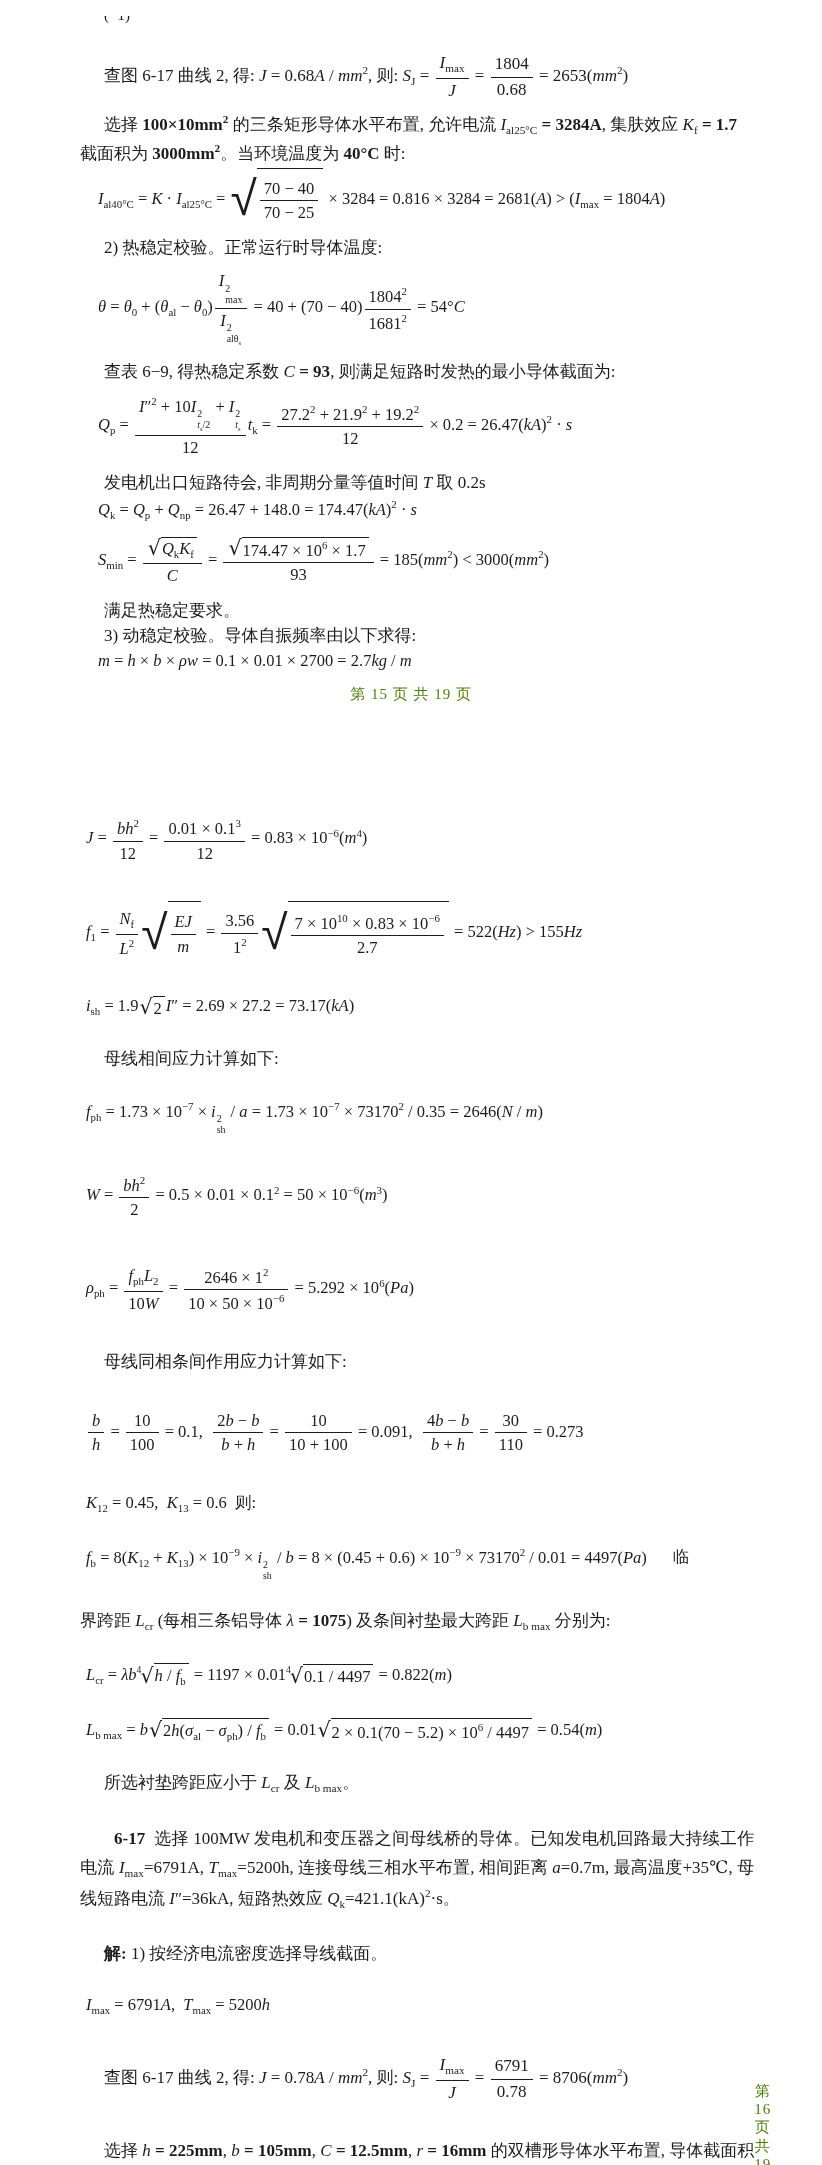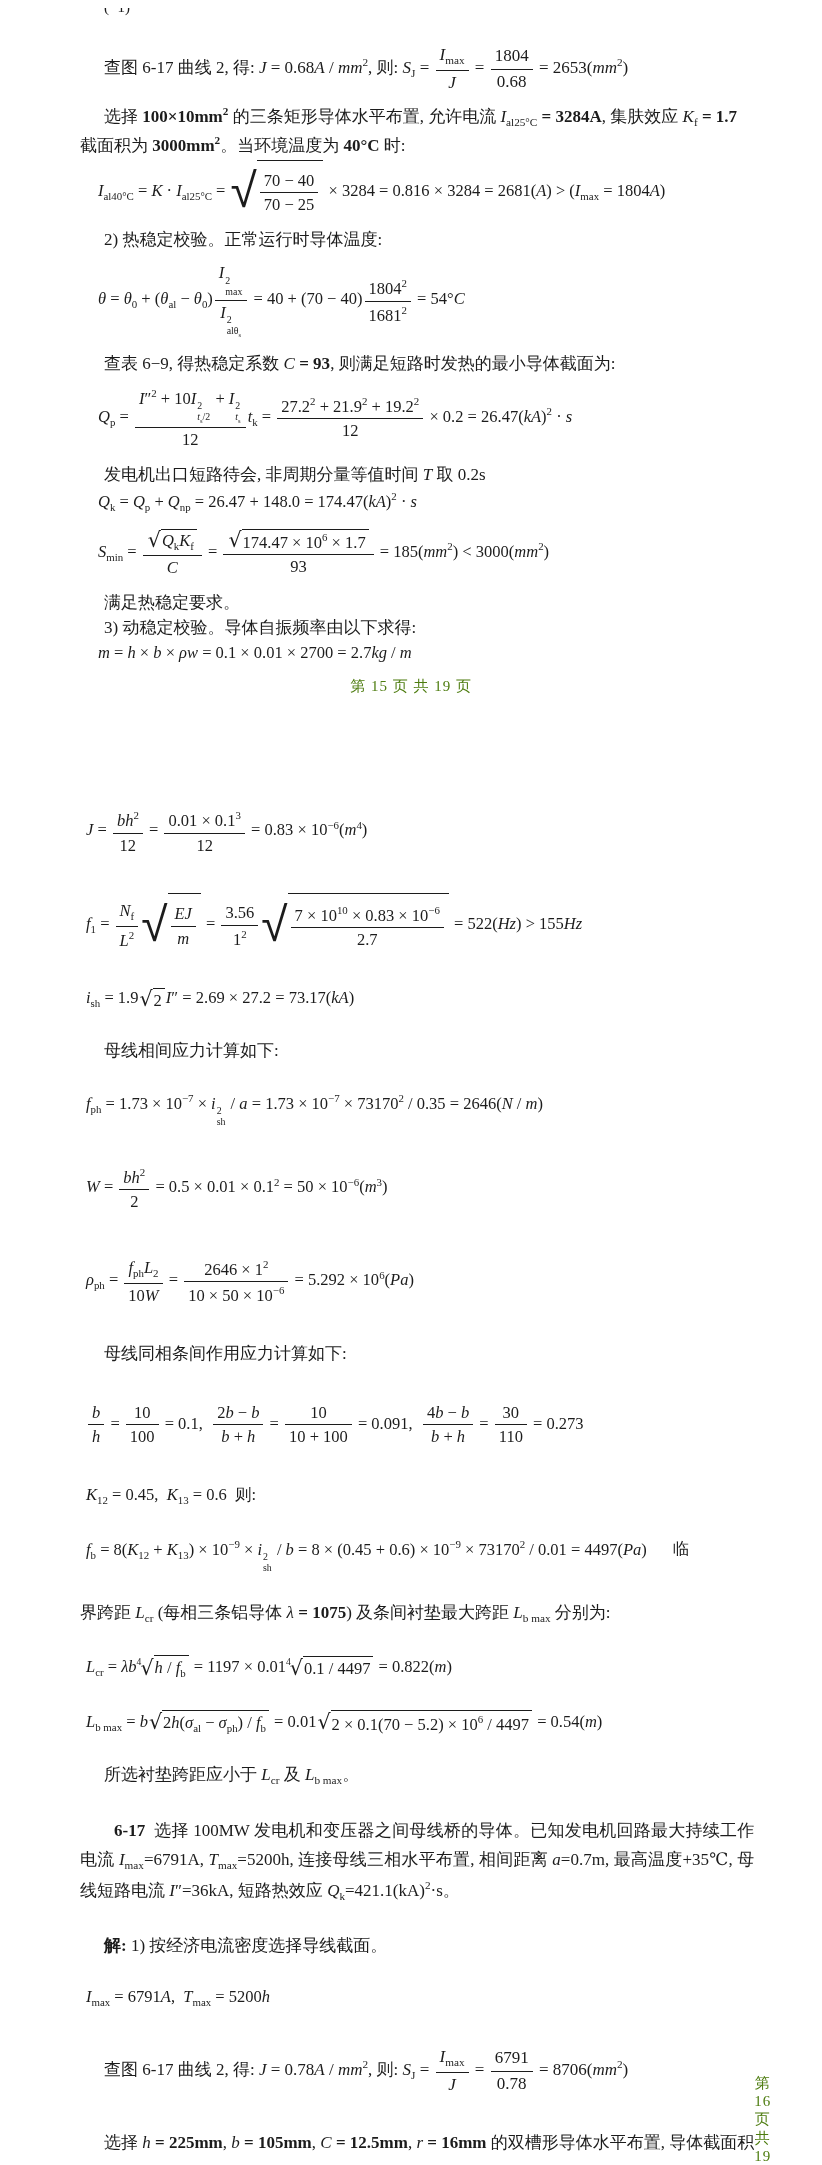--- a/index.html
+++ b/index.html
@@ -2,21 +2,21 @@
 <html><head>
 <meta charset="utf-8">
 <style>
   html,body{margin:0;padding:0;}
   body{
     width:822px;height:2165px;background:#ffffff;color:#1c1c1c;
     font-family:"Liberation Serif","DejaVu Serif",serif;
     overflow:hidden;
   }
   .doc{height:100%;display:flex;flex-direction:column;padding:0 80px 30px;box-sizing:border-box;}
-  .p15{padding-top:8px;}
+  .p15{padding-top:16px;}
   .p16{flex:1;display:flex;margin-top:104px;}
   .blk{font-size:17px;line-height:1.3;white-space:nowrap;}
   .p15 .blk{margin-bottom:3px;}
   .p15 .blk.formula{margin-bottom:6px;}
   .p16 .blk{margin-bottom:29px;}
   .footer{text-align:center;font-size:15px;color:#4d7c0f;letter-spacing:1px;}
   .p15 .footer{margin-top:14px;}
   .p16 .footer{margin-top:auto;}
   .ind{margin-left:24px;}
   .flush{margin-left:0;}

